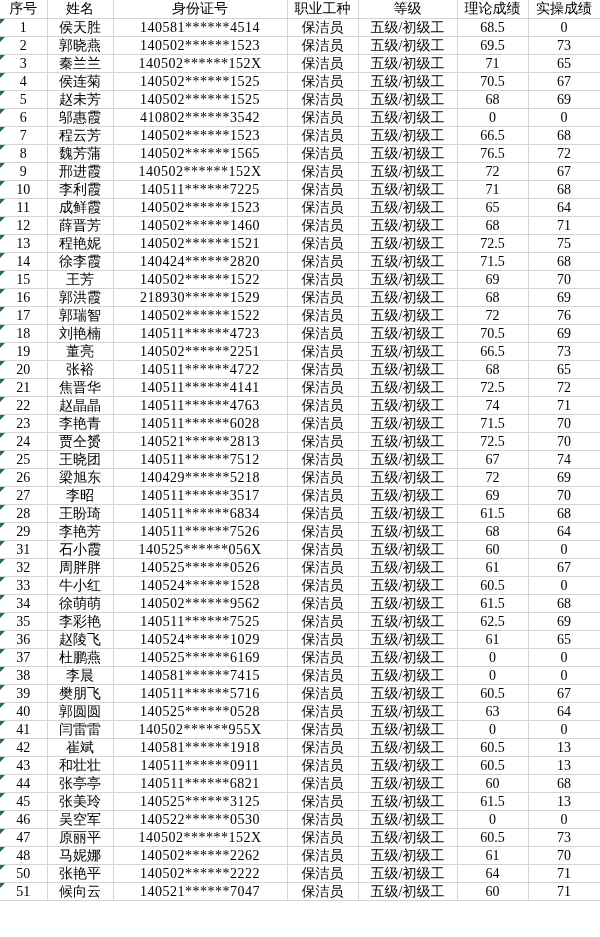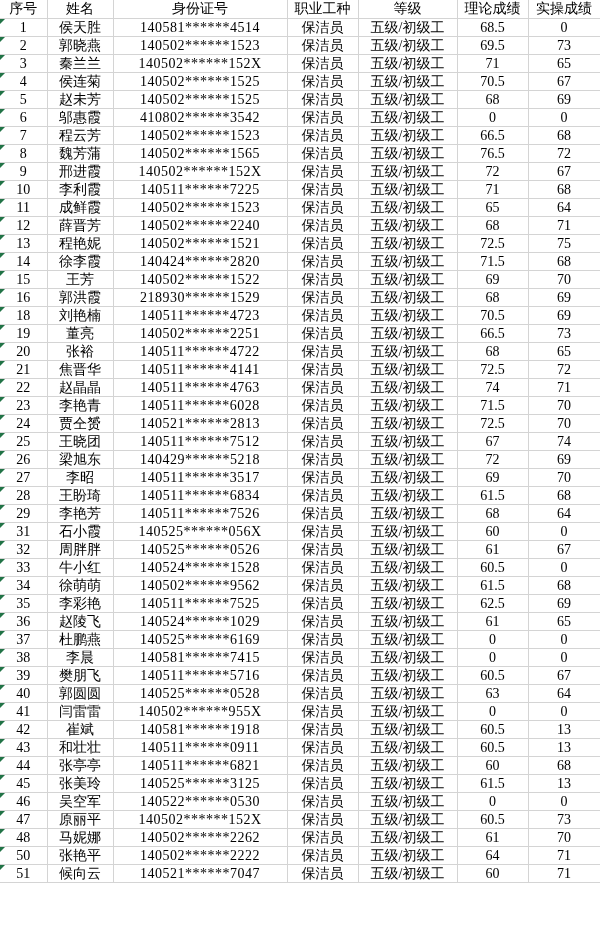--- a/index.html
+++ b/index.html
@@ -162,21 +162,21 @@
         <td>成鲜霞</td>
         <td class="idnum">140502******1523</td>
         <td>保洁员</td>
         <td>五级/初级工</td>
         <td>65</td>
         <td>64</td>
       </tr>
       <tr>
         <td><span class="tri"></span>12</td>
         <td>薛晋芳</td>
-        <td class="idnum">140502******2240</td>
+        <td class="idnum">140502******1460</td>
         <td>保洁员</td>
         <td>五级/初级工</td>
         <td>68</td>
         <td>71</td>
       </tr>
       <tr>
         <td><span class="tri"></span>13</td>
         <td>程艳妮</td>
         <td class="idnum">140502******1521</td>
         <td>保洁员</td>
@@ -203,20 +203,29 @@
         <td>70</td>
       </tr>
       <tr>
         <td><span class="tri"></span>16</td>
         <td>郭洪霞</td>
         <td class="idnum">218930******1529</td>
         <td>保洁员</td>
         <td>五级/初级工</td>
         <td>68</td>
         <td>69</td>
+      </tr>
+      <tr>
+        <td><span class="tri"></span>17</td>
+        <td>郭瑞智</td>
+        <td class="idnum">140502******1522</td>
+        <td>保洁员</td>
+        <td>五级/初级工</td>
+        <td>72</td>
+        <td>76</td>
       </tr>
       <tr>
         <td><span class="tri"></span>18</td>
         <td>刘艳楠</td>
         <td class="idnum">140511******4723</td>
         <td>保洁员</td>
         <td>五级/初级工</td>
         <td>70.5</td>
         <td>69</td>
       </tr>

